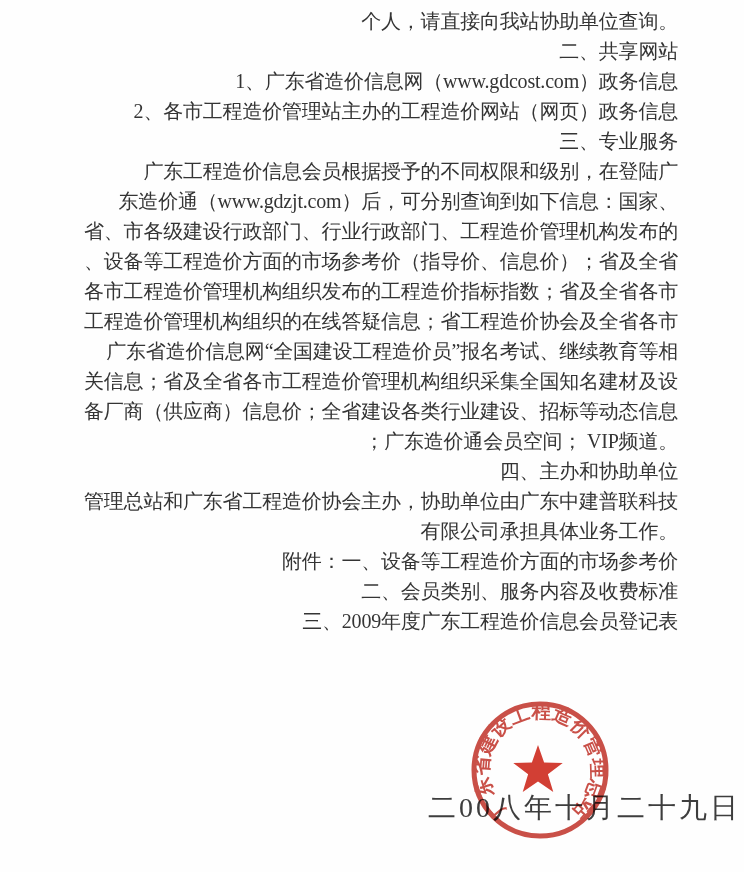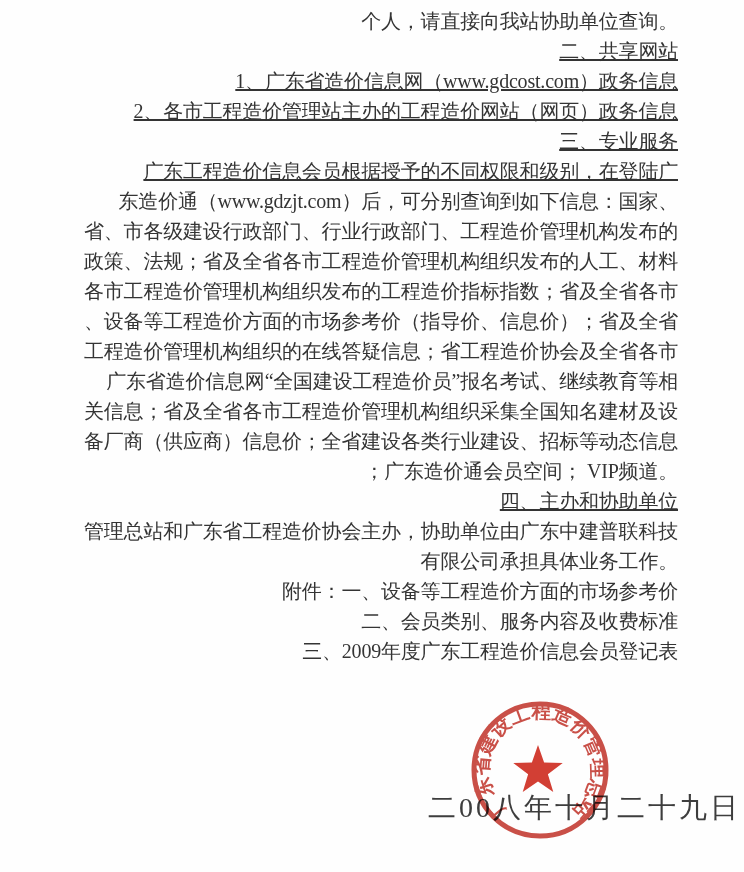--- a/index.html
+++ b/index.html
@@ -18,21 +18,21 @@
     width:606px;
   }
   .line{
     height:30px;
     line-height:30px;
     font-size:20px;
     letter-spacing:-0.2px;
     white-space:pre;
     text-align:right;
   }
-  .i1{padding-left:45px;text-decoration:underline;}   
+  .i1{padding-left:45px;}   
   .iatt{padding-left:12px;} 
   .i2{padding-left:62px;}   
   .date{
     position:absolute;
     left:428px;top:789px;
     font-size:28px;
     letter-spacing:3px;
     color:#3d3d3d;
     white-space:pre;
     z-index:1;
@@ -59,23 +59,22 @@
 
   <div class="content">
     <div class="line">个人，请直接向我站协助单位查询。</div>
     <div class="line i1">二、共享网站</div>
     <div class="line i1">1、广东省造价信息网（www.gdcost.com）政务信息</div>
     <div class="line i1">2、各市工程造价管理站主办的工程造价网站（网页）政务信息</div>
     <div class="line i1">三、专业服务</div>
     <div class="line i1">广东工程造价信息会员根据授予的不同权限和级别，在登陆广</div>
     <div class="line">东造价通（www.gdzjt.com）后，可分别查询到如下信息：国家、</div>
     <div class="line">省、市各级建设行政部门、行业行政部门、工程造价管理机构发布的</div>
-    <div class="line">政策、法规；省及全省各市工程造价管理机构组织发布的人工、材料</div>
+    <div class="line">、设备等工程造价方面的市场参考价（指导价、信息价）；省及全省</div>
     <div class="line">各市工程造价管理机构组织发布的工程造价指标指数；省及全省各市</div>
-    <div class="line">、设备等工程造价方面的市场参考价（指导价、信息价）；省及全省</div>
     <div class="line">工程造价管理机构组织的在线答疑信息；省工程造价协会及全省各市</div>
     <div class="line">广东省造价信息网“全国建设工程造价员”报名考试、继续教育等相</div>
     <div class="line">关信息；省及全省各市工程造价管理机构组织采集全国知名建材及设</div>
     <div class="line">备厂商（供应商）信息价；全省建设各类行业建设、招标等动态信息</div>
     <div class="line">；广东造价通会员空间； VIP频道。</div>
     <div class="line i1">四、主办和协助单位</div>
     <div class="line">管理总站和广东省工程造价协会主办，协助单位由广东中建普联科技</div>
     <div class="line">有限公司承担具体业务工作。</div>
     <div class="line iatt">附件：一、设备等工程造价方面的市场参考价</div>
     <div class="line i2">二、会员类别、服务内容及收费标准</div>

